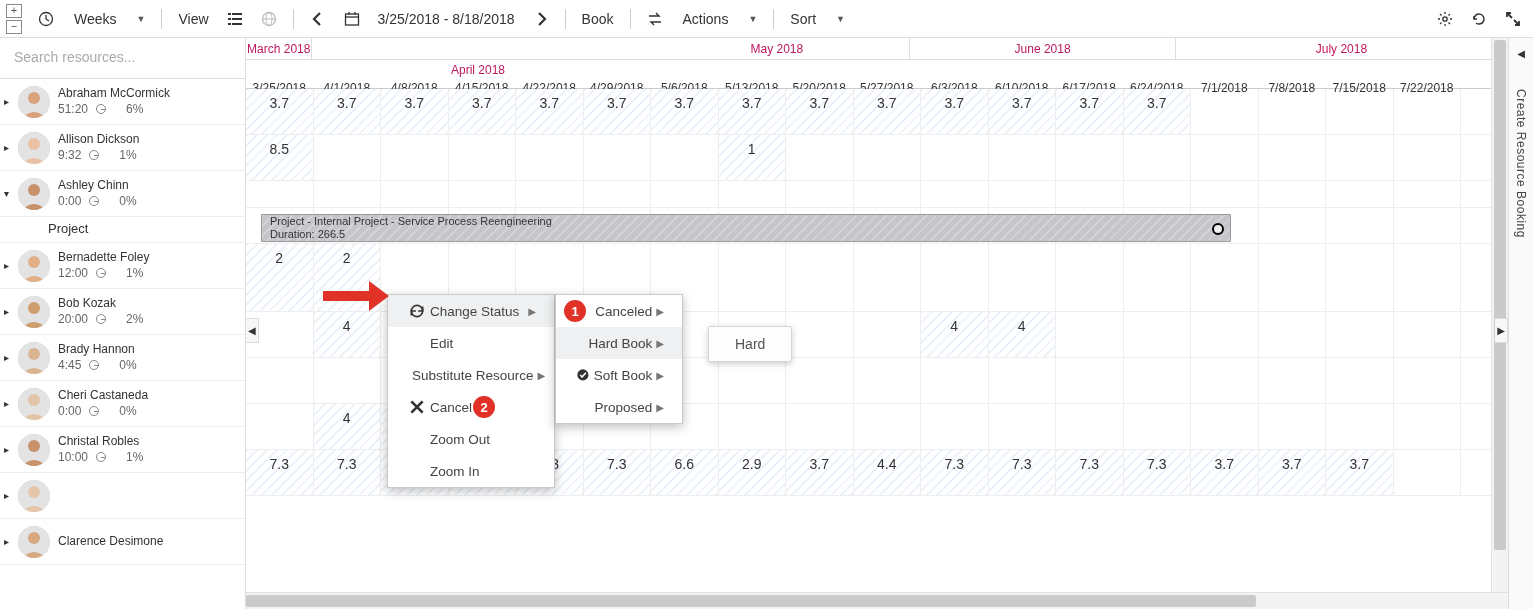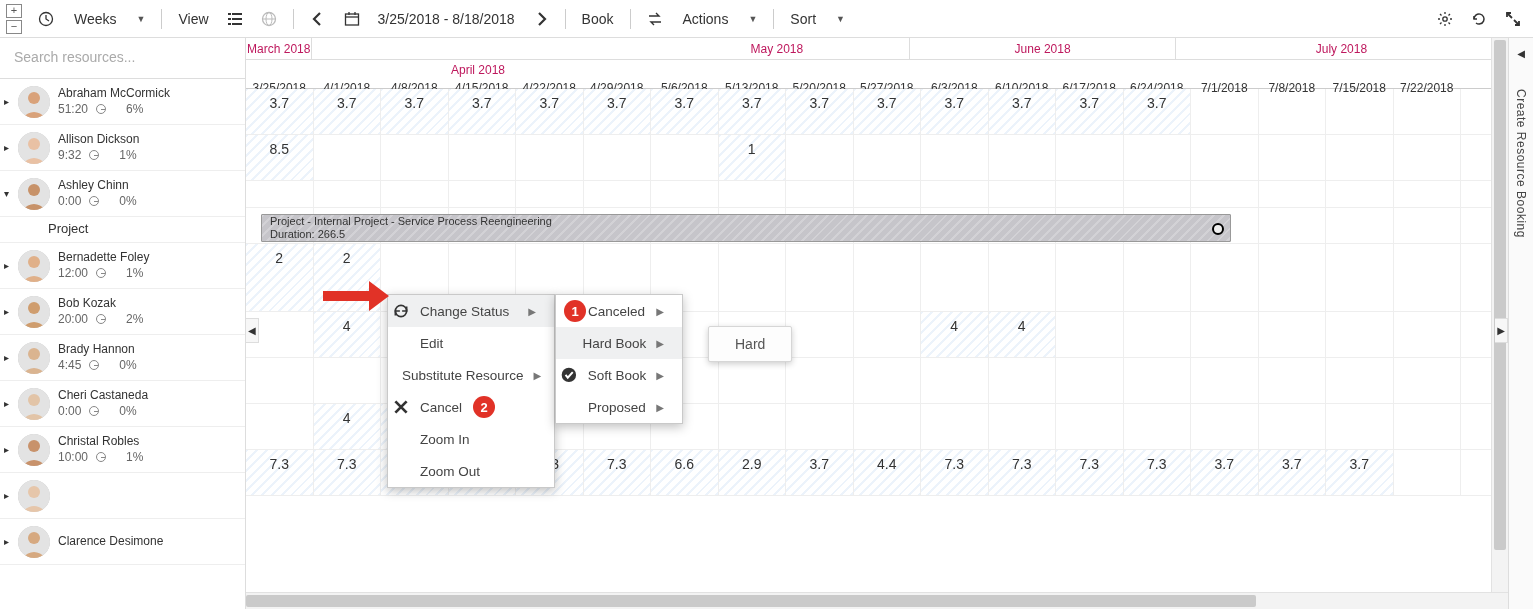--- a/index.html
+++ b/index.html
@@ -55,21 +55,21 @@
   .t-val { position:absolute; top:6px; left:0; right:0; text-align:center; font-size:14px; color:#333; }
   .t-row-project { height:36px; border-bottom:1px solid #eee; position:relative; }
 
   .project-bar { position:absolute; top:6px; left:15px; width:970px; height:28px; background:#c6c5ca; border:1px solid #999; border-radius:1px; padding:0 8px; display:flex; flex-direction:column; justify-content:center; font-size:11px; color:#333; line-height:1.15; 
     background-image: repeating-linear-gradient(135deg, rgba(255,255,255,0.22) 0, rgba(255,255,255,0.22) 2px, transparent 2px, transparent 7px);
   }
   .project-bar .circle { position:absolute; right:6px; top:8px; width:12px; height:12px; border:2px solid #000; background:#eee; border-radius:50%; }
 
   
   .menu { position:absolute; background:#fff; border:1px solid #c9c9c9; box-shadow:0 3px 10px rgba(0,0,0,0.25); z-index:10; font-size:13.5px; color:#444; }
-  .menu-item { display:flex; align-items:center; height:32px; padding:0 18px 0 4px; gap:10px; cursor:pointer; position:relative; white-space:nowrap; }
+  .menu-item { display:flex; align-items:center; height:32px; padding:0 18px 0 20px; gap:4px; cursor:pointer; position:relative; white-space:nowrap; }
   .menu-item:hover, .menu-item.highlight { background:#eff0f1; }
   .menu-item .micon { width:18px; height:18px; display:flex; align-items:center; justify-content:center; color:#333; }
   .menu-item .mlabel { flex:1; }
   .menu-item .marrow { font-size:10px; color:#777; }
   .menu1 { left:387px; top:256px; width:168px; }
   .menu2 { left:555px; top:256px; width:128px; }
   .tooltip-hard { position:absolute; left:708px; top:288px; padding:9px 26px; background:#fdfdfd; border:1px solid #d6d6d6; box-shadow:0 2px 6px rgba(0,0,0,0.2); font-size:14px; color:#555;  z-index:9; border-radius:2px; }
 
   .annotation-arrow { position:absolute; left:323px; top:243px; width:66px; height:30px; z-index:11; }
   .annotation-arrow svg path { fill:#e13227; }
@@ -734,25 +734,25 @@
       <div class="menu-item">
         <span class="micon">
             <svg viewBox="0 0 16 16">
               <path d="M3 3 L13 13 M13 3 L3 13" stroke="#333" stroke-width="2.4"></path>
             </svg>
           </span>
         <span class="mlabel">Cancel</span>
       </div>
       <div class="menu-item">
         <span class="micon"></span>
-        <span class="mlabel">Zoom In</span>
+        <span class="mlabel">Zoom Out</span>
       </div>
       <div class="menu-item">
         <span class="micon"></span>
-        <span class="mlabel">Zoom Out</span>
+        <span class="mlabel">Zoom In</span>
       </div>
     </div>
 
     <div class="menu menu2">
       <div class="menu-item">
         <span class="micon"></span>
         <span class="mlabel">Canceled</span>
         <span class="marrow">▶</span>
       </div>
       <div class="menu-item highlight">

